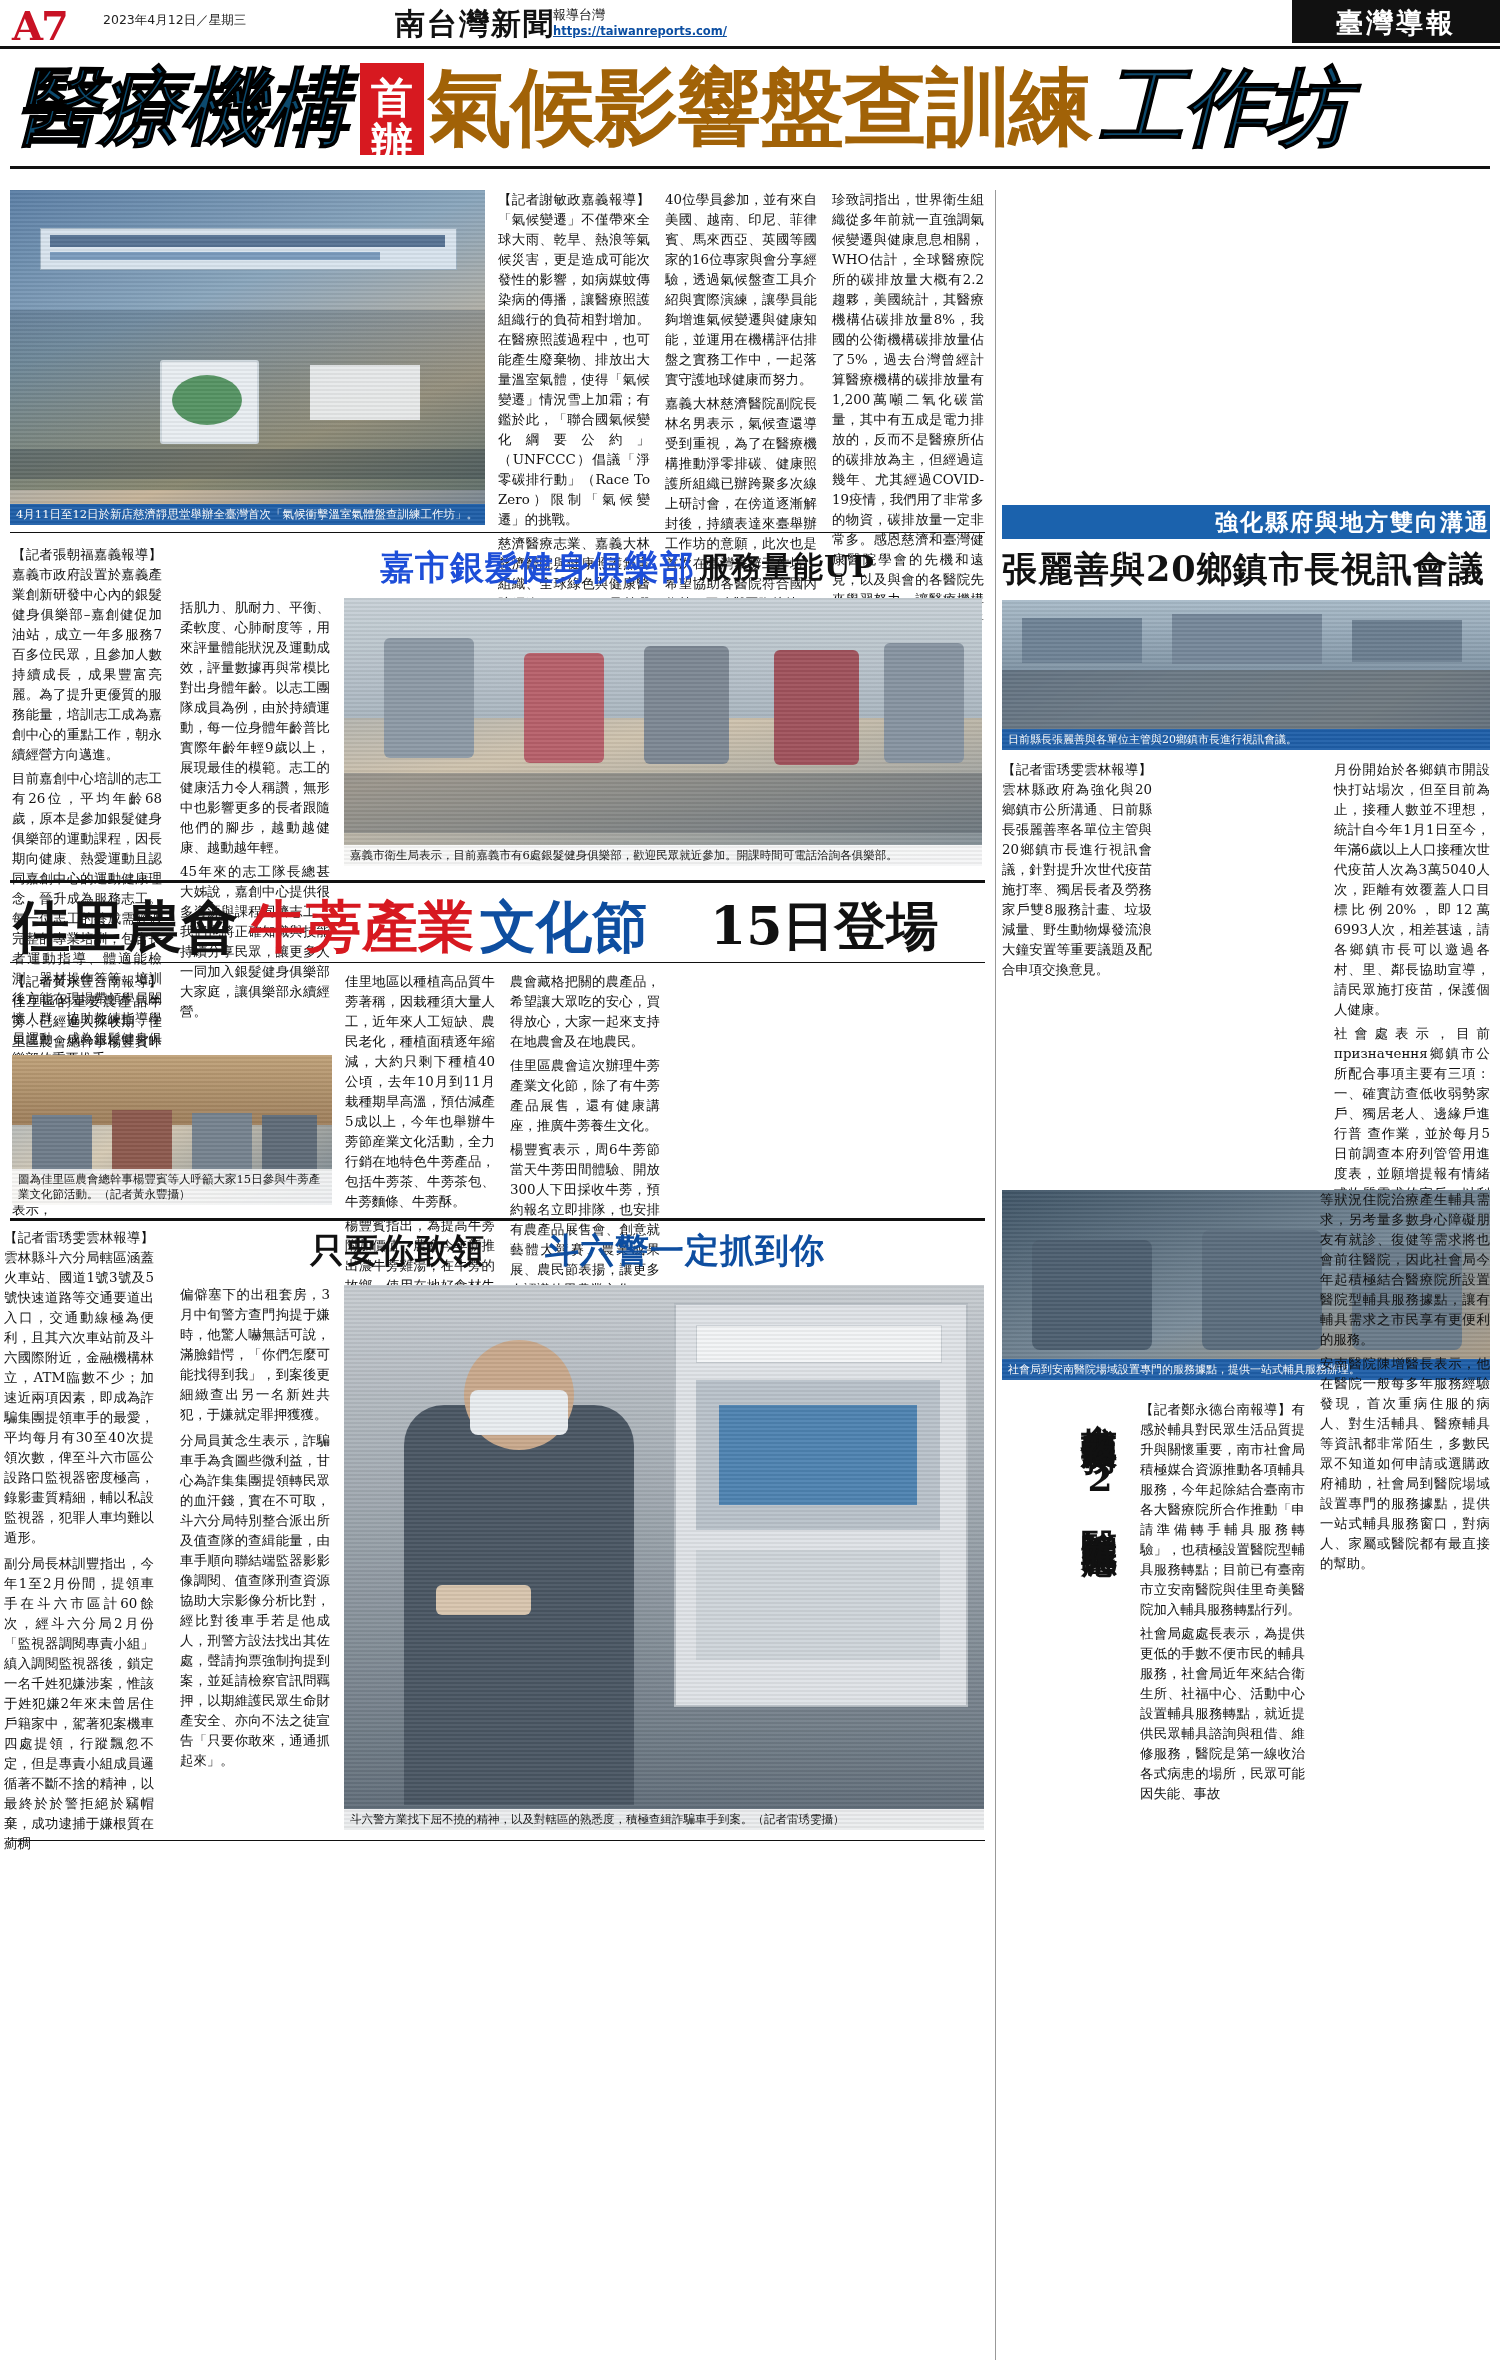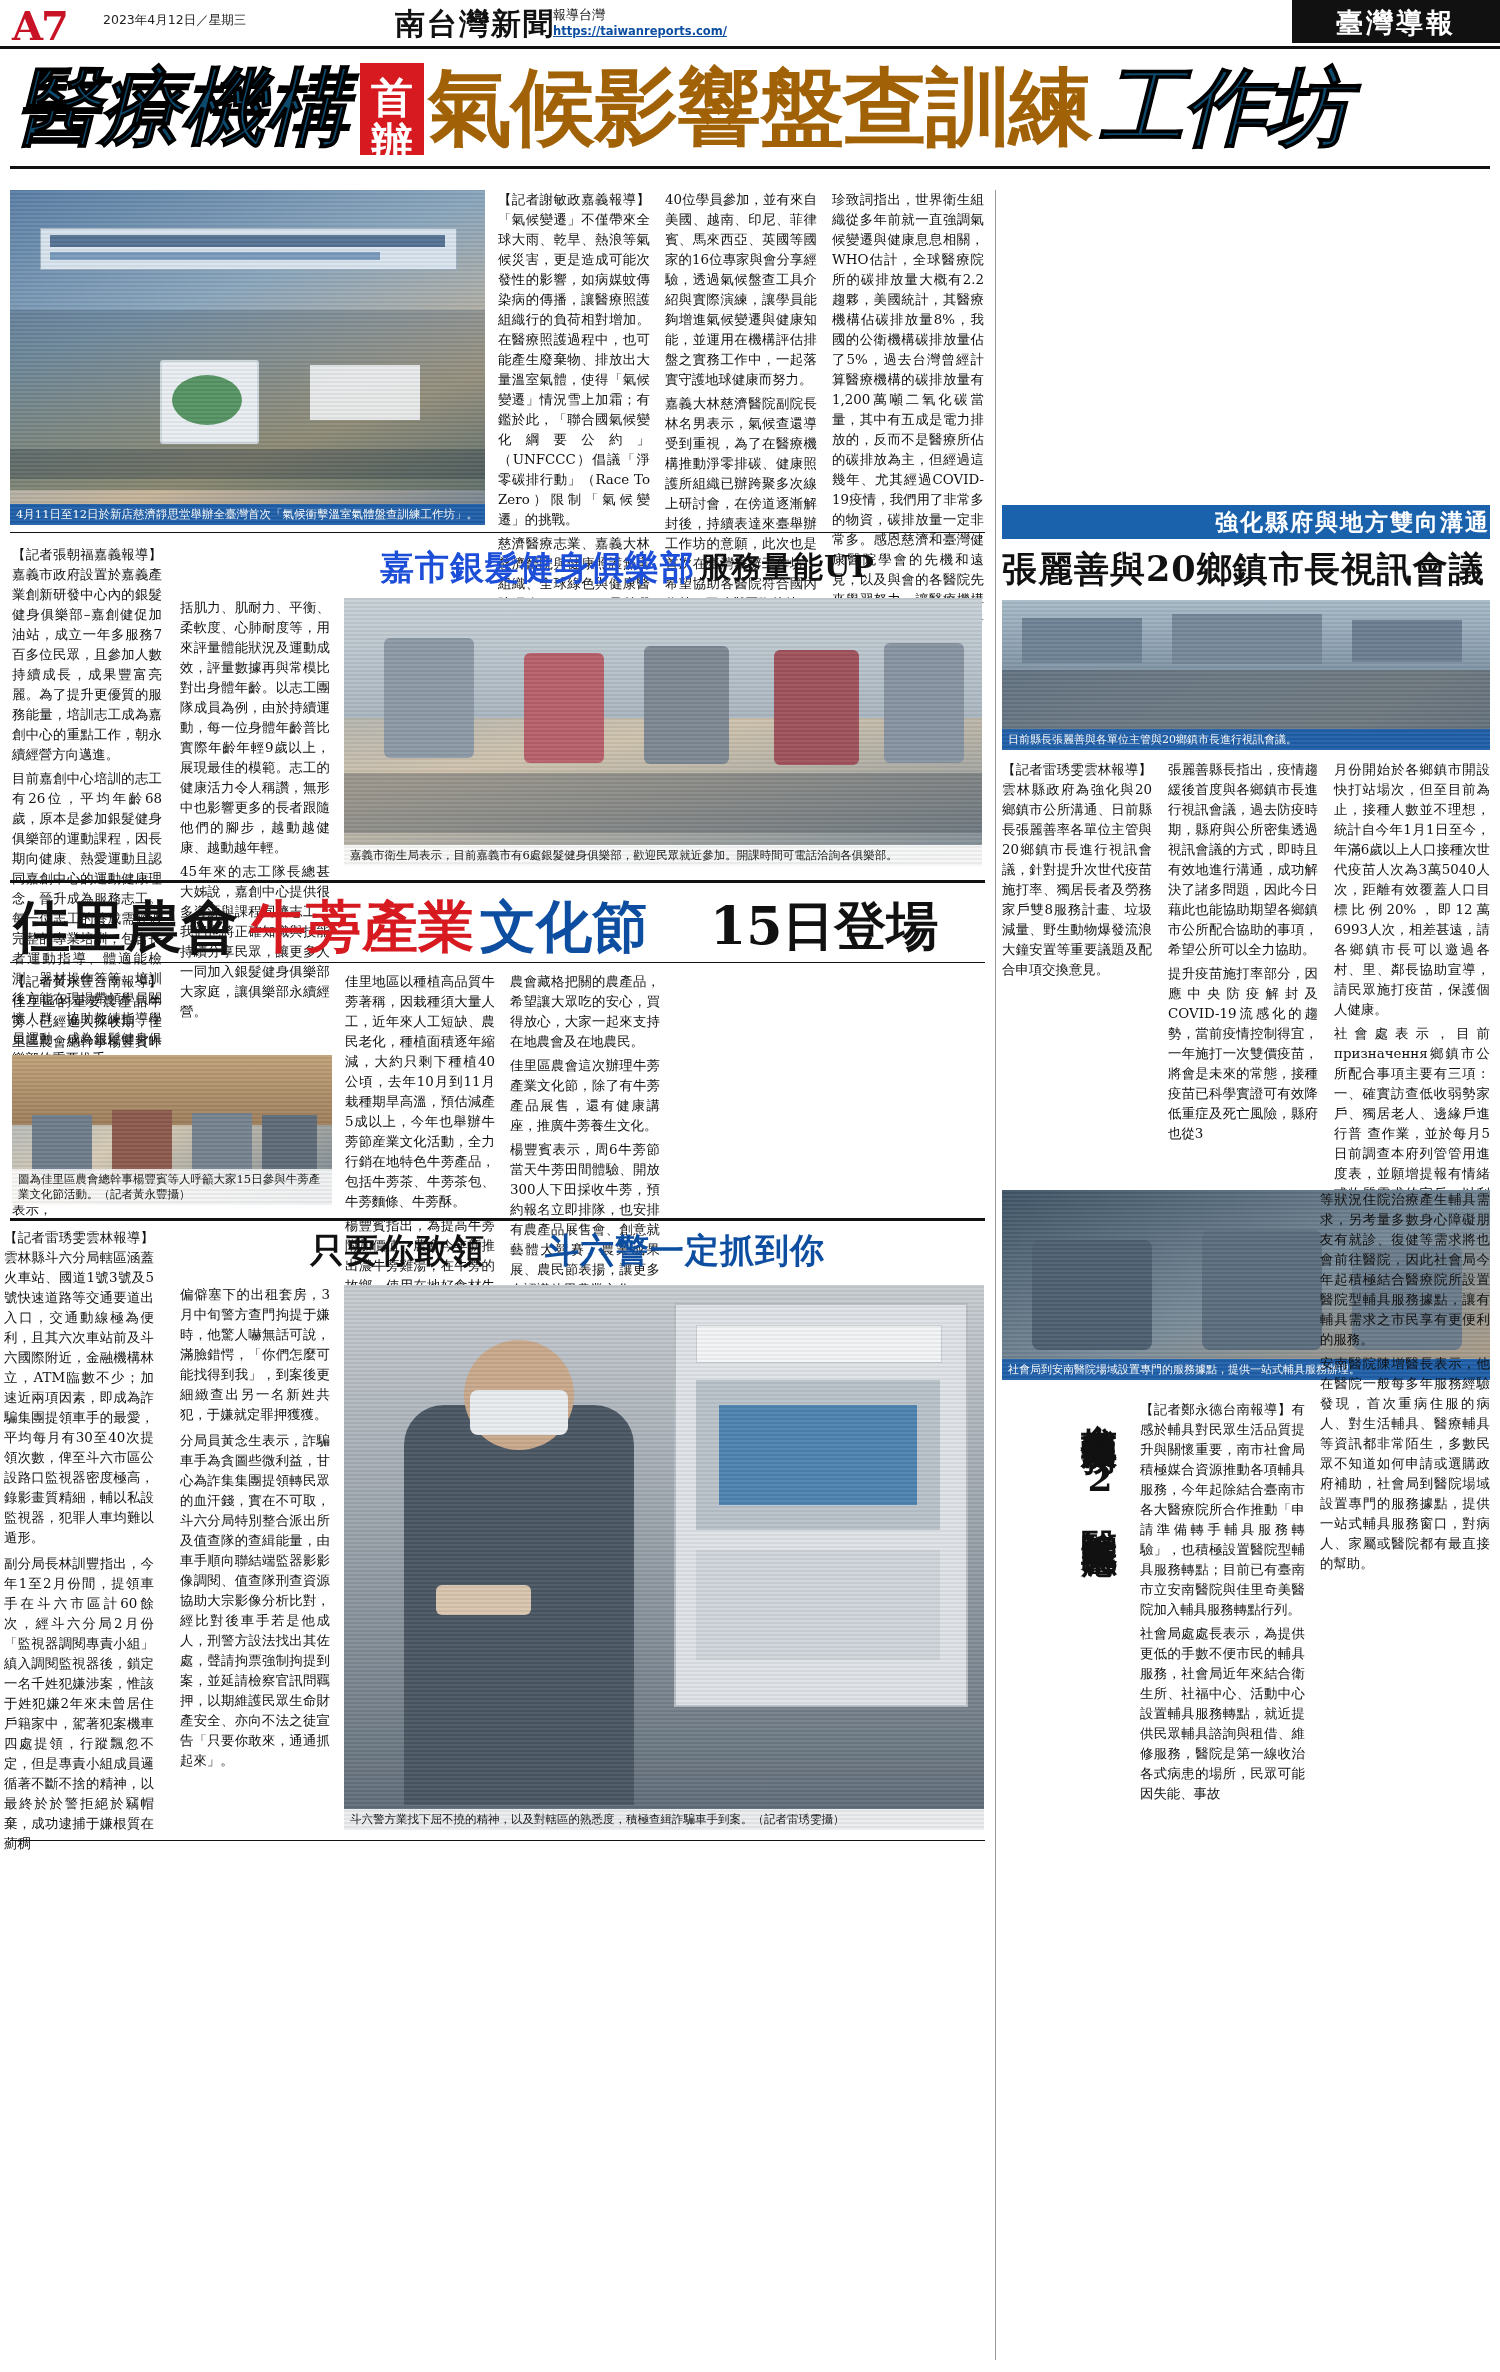--- a/index.html
+++ b/index.html
@@ -123,25 +123,20 @@
       <div style="position:absolute;left:170px;top:14px;width:150px;height:50px;background:#76889a;"></div>
       <div style="position:absolute;left:350px;top:20px;width:110px;height:42px;background:#6b7e90;"></div>
       <div style="position:absolute;left:0;top:70px;width:488px;height:62px;background:#5d6b78;opacity:.85;"></div>
     </div>
     <div class="cap blue" style="font-size:11px;">日前縣長張麗善與各單位主管與20鄉鎮市長進行視訊會議。</div>
   </div>
 
   <div class="body-text" style="position:absolute;left:1002px;top:760px;width:150px;height:420px;">
     <span>【記者雷琇雯雲林報導】雲林縣政府為強化與20鄉鎮市公所溝通、日前縣長張麗善率各單位主管與20鄉鎮市長進行視訊會議，針對提升次世代疫苗施打率、獨居長者及勞務家戶雙8服務計畫、垃圾減量、野生動物爆發流浪大鐘安置等重要議題及配合申項交換意見。</span>
   </div>
-  <div class="body-text" style="position:absolute;left:1168px;top:760px;width:150px;height:420px;">
-    <span>張麗善縣長指出，疫情趨緩後首度與各鄉鎮市長進行視訊會議，過去防疫時期，縣府與公所密集透過視訊會議的方式，即時且有效地進行溝通，成功解決了諸多問題，因此今日藉此也能協助期望各鄉鎮市公所配合協助的事項，希望公所可以全力協助。</span>
-    <span style="display:block;height:4px;"></span>
-    <span>提升疫苗施打率部分，因應中央防疫解封及COVID-19流感化的趨勢，當前疫情控制得宜，一年施打一次雙價疫苗，將會是未來的常態，接種疫苗已科學實證可有效降低重症及死亡風險，縣府也從3</span>
-  </div>
   <div class="body-text" style="position:absolute;left:1334px;top:760px;width:156px;height:420px;">
     <span>月份開始於各鄉鎮市開設快打站場次，但至目前為止，接種人數並不理想，統計自今年1月1日至今，年滿6歲以上人口接種次世代疫苗人次為3萬5040人次，距離有效覆蓋人口目標比例20%，即12萬6993人次，相差甚遠，請各鄉鎮市長可以邀過各村、里、鄰長協助宣導，請民眾施打疫苗，保護個人健康。</span>
     <span style="display:block;height:4px;"></span>
     <span>社會處表示，目前призначення鄉鎮市公所配合事項主要有三項：一、確實訪查低收弱勢家戶、獨居老人、邊緣戶進行普 查作業，並於每月5日前調查本府列管管用進度表，並願增提報有情緒或物質需求的家戶，以利及時提供協助。二、失能弱勢居長者諮協助申請緊急救援系統及贊想手該智習慧服務。三、與既有的社會福利措施並存，並請公所善用關懷也起來、社會安全網等通報機制。</span>
   </div>
 
   <div class="hr-thin" style="left:10px;top:532px;width:975px;"></div>
 
   <div style="position:absolute;left:380px;top:545px;width:600px;height:46px;">
     <span class="sec-title" style="position:absolute;left:0;top:0;font-size:34px;color:#1d4ed8;letter-spacing:1px;">嘉市銀髮健身俱樂部</span>

